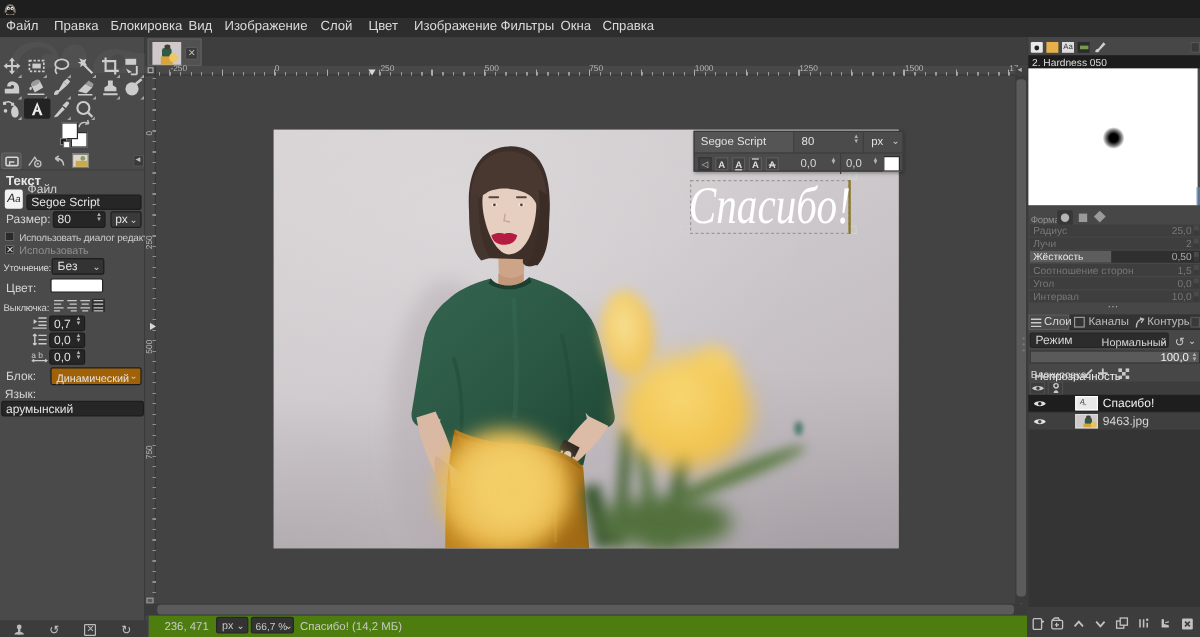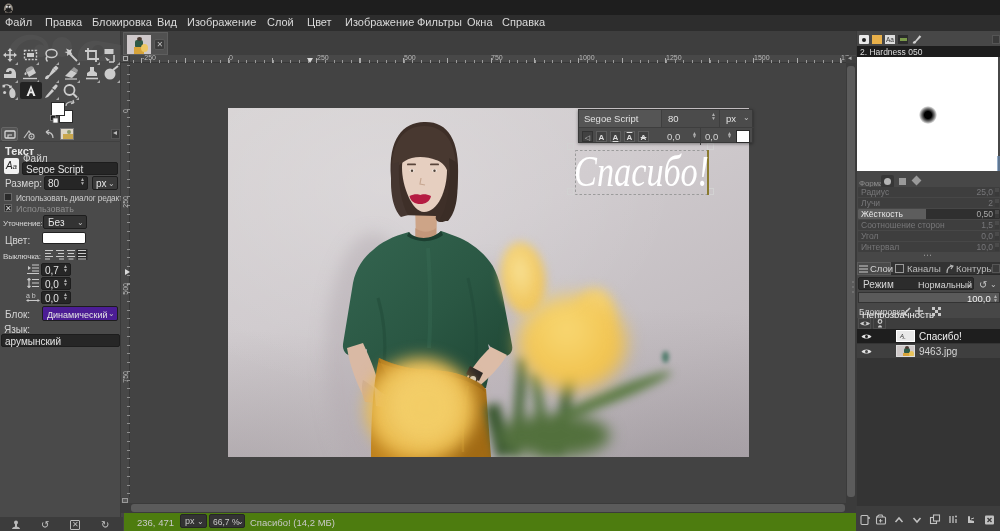--- a/index.html
+++ b/index.html
@@ -260,21 +260,21 @@
   <div class="inp" style="left:41px;top:246px;width:30px;height:13px;padding:1px 3px">0,0</div>
   <span class="spin" style="left:63px;top:248px">▲<br>▼</span>
   <svg class="abs" style="left:26px;top:261px" width="14" height="11" viewBox="0 0 14 11" fill="#c9c9c9">
         <text x="0" y="6" font-size="7" fill="#c9c9c9" font-family="Liberation Sans">a b</text>
         <path d="M1,8.5 L13,8.5" stroke="#c9c9c9" stroke-width="1"></path>
         <path d="M0,8.5 L2.5,7 L2.5,10 Z M14,8.5 L11.5,7 L11.5,10 Z"></path>
       </svg>
   <div class="inp" style="left:41px;top:260px;width:30px;height:13px;padding:1px 3px">0,0</div>
   <span class="spin" style="left:63px;top:262px">▲<br>▼</span>
   <span class="lab" style="left:5px;top:278px">Блок:</span>
-  <div class="inp" style="left:42px;top:275px;width:76px;height:15px;padding:2.5px 4px;background:#4c1d95;font-size:9px">Динамический</div>
+  <div class="inp" style="left:42px;top:275px;width:76px;height:15px;padding:2.5px 4px;background:#a16207;font-size:9px">Динамический</div>
   <span class="chev" style="left:108px;top:278px">⌄</span>
   <span class="lab" style="left:4px;top:293px">Язык:</span>
   <div class="inp" style="left:1px;top:303px;width:119px;height:13px;padding:1px 3px">арумынский</div>
 </div>
 <div id="carea" class="abs">
   <div class="abs" style="left:0;top:0;width:735px;height:24px;background:#3e3e3e"></div>
   <div id="ctab">
     <div class="abs" style="left:3px;top:2px;width:24px;height:19px;background:#cfc9cb;overflow:hidden">
       <div class="abs" style="left:8px;top:5px;width:8px;height:8px;background:#2e5a46;border-radius:2px"></div>
       <div class="abs" style="left:9.5px;top:1.5px;width:5px;height:4px;background:#4a3a31;border-radius:50%"></div>

